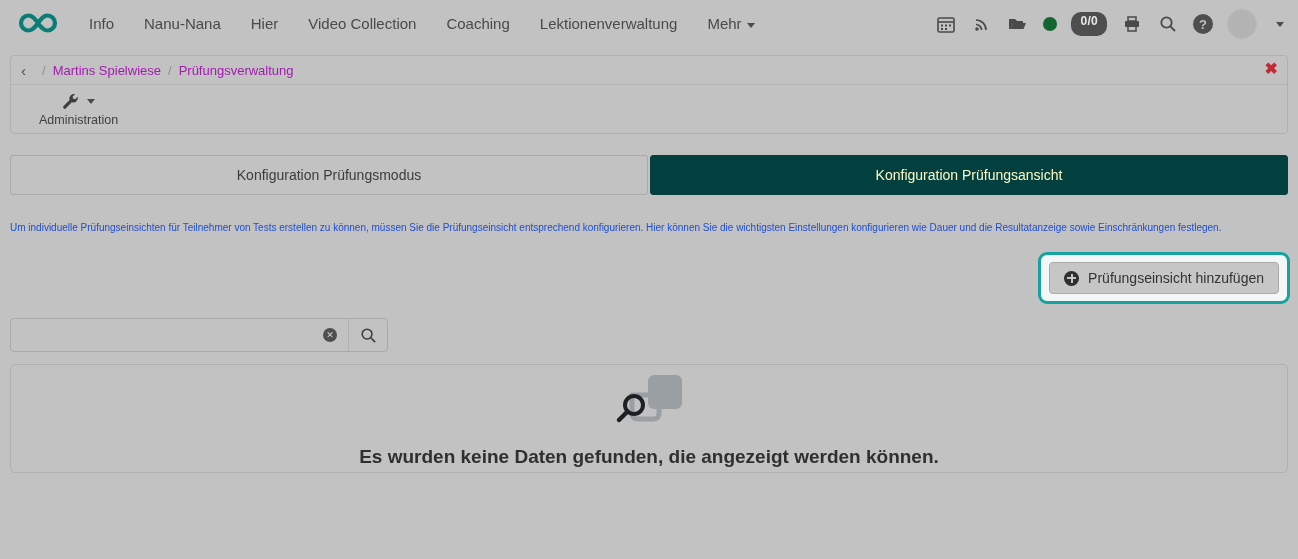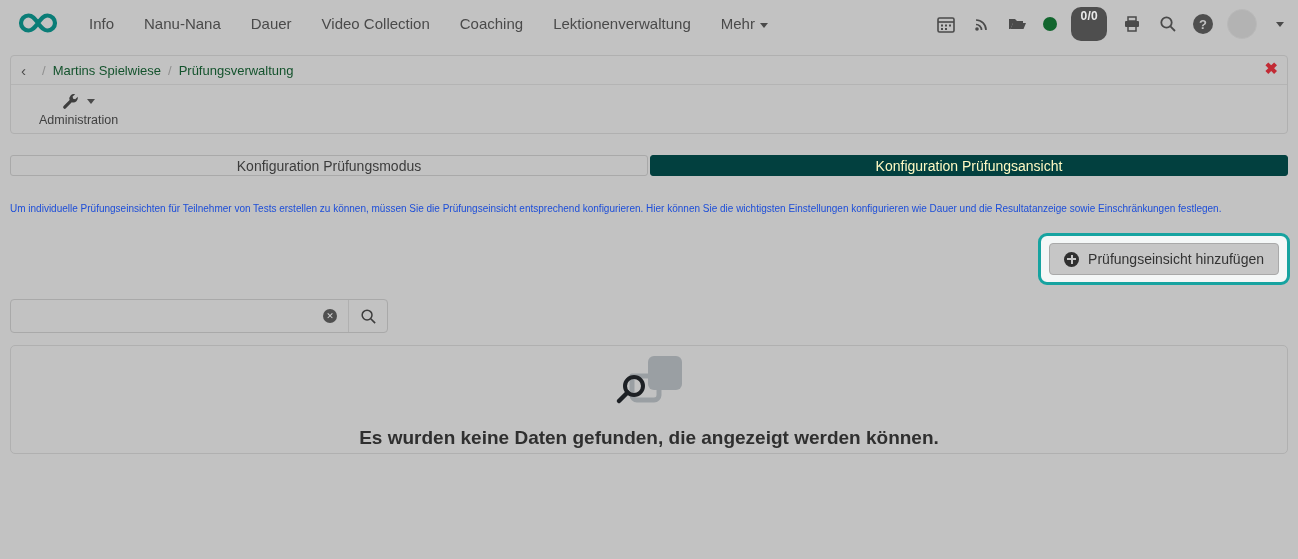--- a/index.html
+++ b/index.html
@@ -73,21 +73,21 @@
     height: 14px;
     border-radius: 50%;
     background: #12662e;
   }
   .count-badge {
     background: #4e4e4e;
     color: #e9e9e9;
     border-radius: 10px;
     font-size: 12px;
     font-weight: bold;
-    padding: 2px 9px 18px;
+    padding: 2px 9px 8px;
     line-height: 14px;
     letter-spacing: .3px;
   }
   .help-icon {
     width: 20px; height: 20px;
     border-radius: 50%;
     background: #4e4e4e;
     color: #c2c2c2;
     font-size: 13px;
     font-weight: bold;
@@ -122,21 +122,21 @@
     color: #4a4a4a;
     font-size: 15px;
     margin-right: 9px;
     cursor: pointer;
   }
   .crumb-sep {
     color: #8f8f8f;
     margin: 0 7px;
   }
   .crumb-link {
-    color: #14532d;
+    color: #a21caf;
     cursor: pointer;
   }
   .close-x {
     position: absolute;
     top: 5px;
     right: 9px;
     color: #c22b35;
     font-size: 16px;
     font-weight: bold;
     cursor: pointer;
@@ -168,21 +168,21 @@
   }
 
   
   .tabs {
     display: flex;
     margin: 21px 10px 0 10px;
     gap: 2px;
   }
   .tab {
     flex: 1;
-    height: 21px;
+    height: 40px;
     display: flex;
     align-items: center;
     justify-content: center;
     font-size: 14px;
     border-radius: 3px;
     cursor: pointer;
     box-sizing: border-box;
   }
   .tab.inactive {
     background: #c2c2c2;
@@ -331,21 +331,21 @@
     <span>
       <svg width="44" height="26" viewBox="0 0 44 26" aria-hidden="true">
         <path d="M12.5 5.5c4.2 0 6.4 3.3 9.5 7.5 3.1 4.2 5.3 7.5 9.5 7.5a7.5 7.5 0 0 0 0-15c-4.2 0-6.4 3.3-9.5 7.5-3.1 4.2-5.3 7.5-9.5 7.5a7.5 7.5 0 0 1 0-15z" fill="none" stroke="#0a7d77" stroke-width="4.2"></path>
       </svg>
     </span>
   </div>
 
   <div class="nav-items">
     <div class="nav-link"><span>Info</span></div>
     <div class="nav-link"><span>Nanu-Nana</span></div>
-    <div class="nav-link"><span>Dauer</span></div>
+    <div class="nav-link"><span>Hier</span></div>
     <div class="nav-link"><span>Video Collection</span></div>
     <div class="nav-link"><span>Coaching</span></div>
     <div class="nav-link"><span>Lektionenverwaltung</span></div>
     <div class="nav-link"><span>Mehr</span><span class="caret"></span></div>
   </div>
 
   <div class="nav-tools">
     <div class="tool-icon">
       <svg width="18" height="18" viewBox="0 0 18 18">
           <rect x="1" y="3" width="16" height="14" rx="1.5" fill="none" stroke="#4a4a4a" stroke-width="1.6"></rect>

